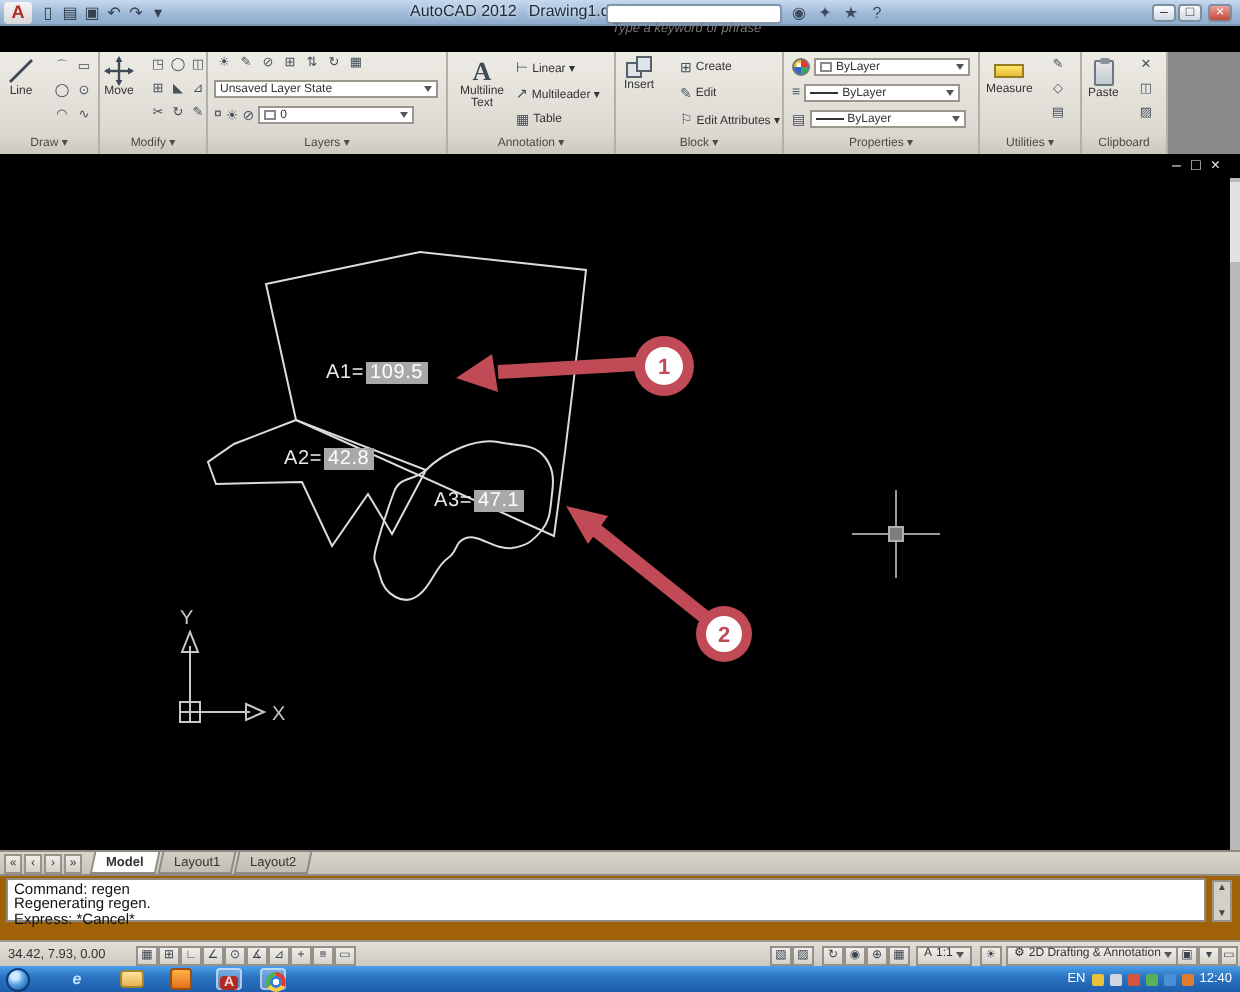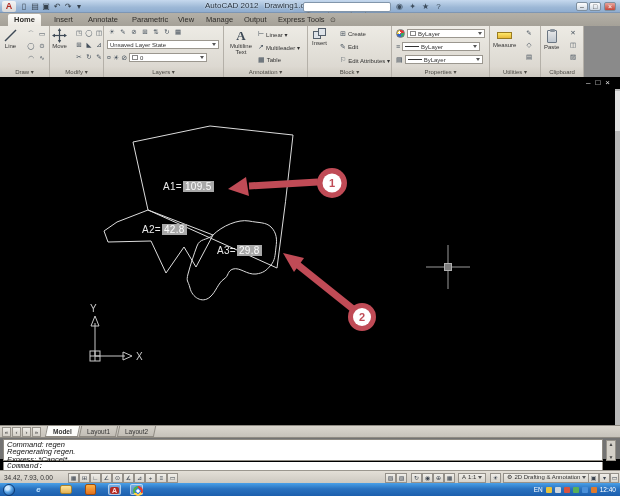--- a/index.html
+++ b/index.html
@@ -63,21 +63,21 @@
   
   #layoutbar { position:absolute; left:0; top:425px; width:620px; height:12px; background:linear-gradient(#dad6ce,#c6c2ba); border-top:1px solid #8f8b83; }
   .navbtn { position:absolute; top:1px; width:9px; height:10px; background:linear-gradient(#efede8,#d4d0c8); border:1px solid #97938b;
     font-size:6px; line-height:9px; text-align:center; color:#333; }
   .ltab { position:absolute; top:0; height:11px; padding:0 6px; font-size:6.5px; line-height:11px; color:#333;
     background:linear-gradient(#d2cec6,#c2beb6); border:1px solid #8f8b83; border-top:0; transform:skewX(-12deg); }
   .ltab span { display:inline-block; transform:skewX(12deg); }
   .ltab.active { background:#fdfdfb; font-weight:bold; }
 
   
-  #cmdwin { position:absolute; left:0; top:437px; width:620px; height:22px; background:#737373; border-top:1px solid #8f8b83;font-style:italic; }
+  #cmdwin { position:absolute; left:0; top:437px; width:620px; height:33px; background:#a16207; border-top:1px solid #8f8b83; }
   #cmdhist { position:absolute; left:3px; top:1px; width:600px; height:22px; background:#fff; border:1px solid #8f8b83;
     font-family:"Liberation Mono", monospace; font-size:7.5px; line-height:7.3px; color:#111; padding:1px 3px; }
   #cmdprompt { position:absolute; left:3px; top:24px; width:600px; height:9px; background:#fff; border:1px solid #8f8b83; border-top:0;
     font-family:"Liberation Mono", monospace; font-size:7.5px; line-height:8px; color:#111; padding:0 3px; }
   #cmdscroll { position:absolute; right:4px; top:2px; width:10px; height:21px; background:#d4d0c8; border:1px solid #97938b;
     display:flex; flex-direction:column; justify-content:space-between; font-size:5px; text-align:center; color:#444; }
 
   
   #statusbar { position:absolute; left:0; top:470px; width:620px; height:13px; background:linear-gradient(#e3dfd7,#cdc9c1); border-top:1px solid #9b978f; }
   #coords { position:absolute; left:4px; top:3px; font-size:6.5px; color:#333; }
@@ -120,31 +120,20 @@
     </div>
     <span class="ic-help" style="left:394px">◉</span>
     <span class="ic-help" style="left:407px">✦</span>
     <span class="ic-help" style="left:420px">★</span>
     <span class="ic-help" style="left:433px">?</span>
     <span class="winbtn" style="right:32px">–</span>
     <span class="winbtn" style="right:19px">□</span>
     <span class="winbtn close" style="right:4px">×</span>
   </div>
 
-  <div id="tabrow">
-    <span class="rtab active" style="left:8px">Home</span>
-    <span class="rtab" style="left:48px">Insert</span>
-    <span class="rtab" style="left:82px">Annotate</span>
-    <span class="rtab" style="left:126px">Parametric</span>
-    <span class="rtab" style="left:172px">View</span>
-    <span class="rtab" style="left:200px">Manage</span>
-    <span class="rtab" style="left:238px">Output</span>
-    <span class="rtab" style="left:272px">Express Tools</span>
-    <span id="tab-overflow" style="left:330px">⊙</span>
-  </div>
 
   <div id="ribbon">
 
     <div class="panel" style="left:0;width:50px">
       <div class="bigbtn" style="left:3px">
         <svg class="bicon" width="15" height="15" viewBox="0 0 15 15">
             <line x1="2" y1="13" x2="13" y2="2" stroke="#3e4a56" stroke-width="1.4"></line>
           </svg>
         <span>Line</span>
       </div>
@@ -361,21 +350,21 @@
       </g>
     </svg>
 
     <div class="area-label" style="left:163px;top:104px">
       <span>A1=</span><span class="val">109.5</span>
     </div>
     <div class="area-label" style="left:142px;top:147px">
       <span>A2=</span><span class="val">42.8</span>
     </div>
     <div class="area-label" style="left:217px;top:168px">
-      <span>A3=</span><span class="val">29.8</span>
+      <span>A3=</span><span class="val">47.1</span>
     </div>
 
     <div id="vscroll">
         <div class="thumb"></div>
       </div>
   </div>
 
   <div id="layoutbar">
     <span class="navbtn" style="left:2px">«</span>
     <span class="navbtn" style="left:12px">‹</span>
@@ -385,21 +374,20 @@
     <span class="ltab" style="left:80px"><span>Layout1</span></span>
     <span class="ltab" style="left:118px"><span>Layout2</span></span>
   </div>
 
   <div id="cmdwin">
     <div id="cmdhist">
       <div>Command: regen</div>
       <div>Regenerating regen.</div>
       <div>Express: *Cancel*</div>
     </div>
-    <div id="cmdprompt">Command:</div>
     <div id="cmdscroll">
       <span>▲</span>
       <span>▼</span>
     </div>
   </div>
 
   <div id="statusbar">
     <span id="coords">34.42, 7.93, 0.00</span>
     <span class="stoggle" style="left:68px">▦</span>
     <span class="stoggle" style="left:79px">⊞</span>

